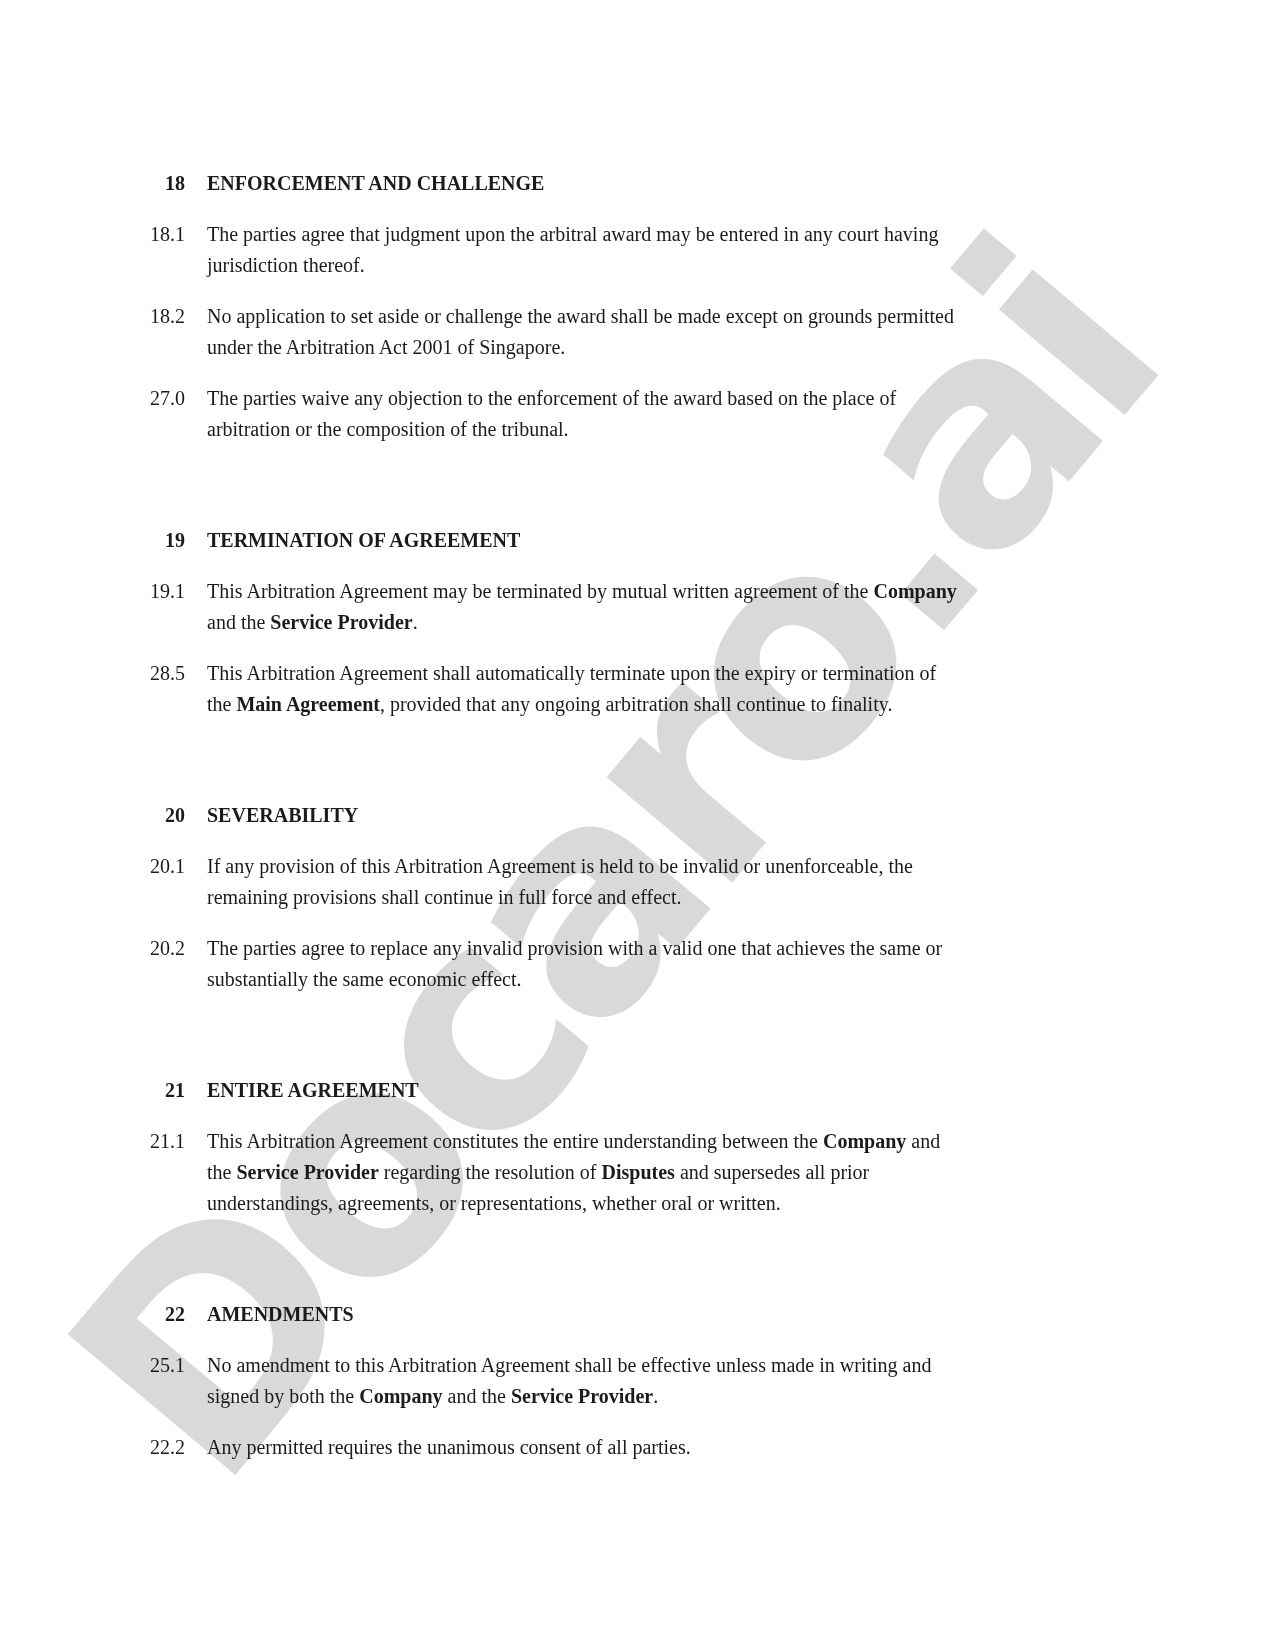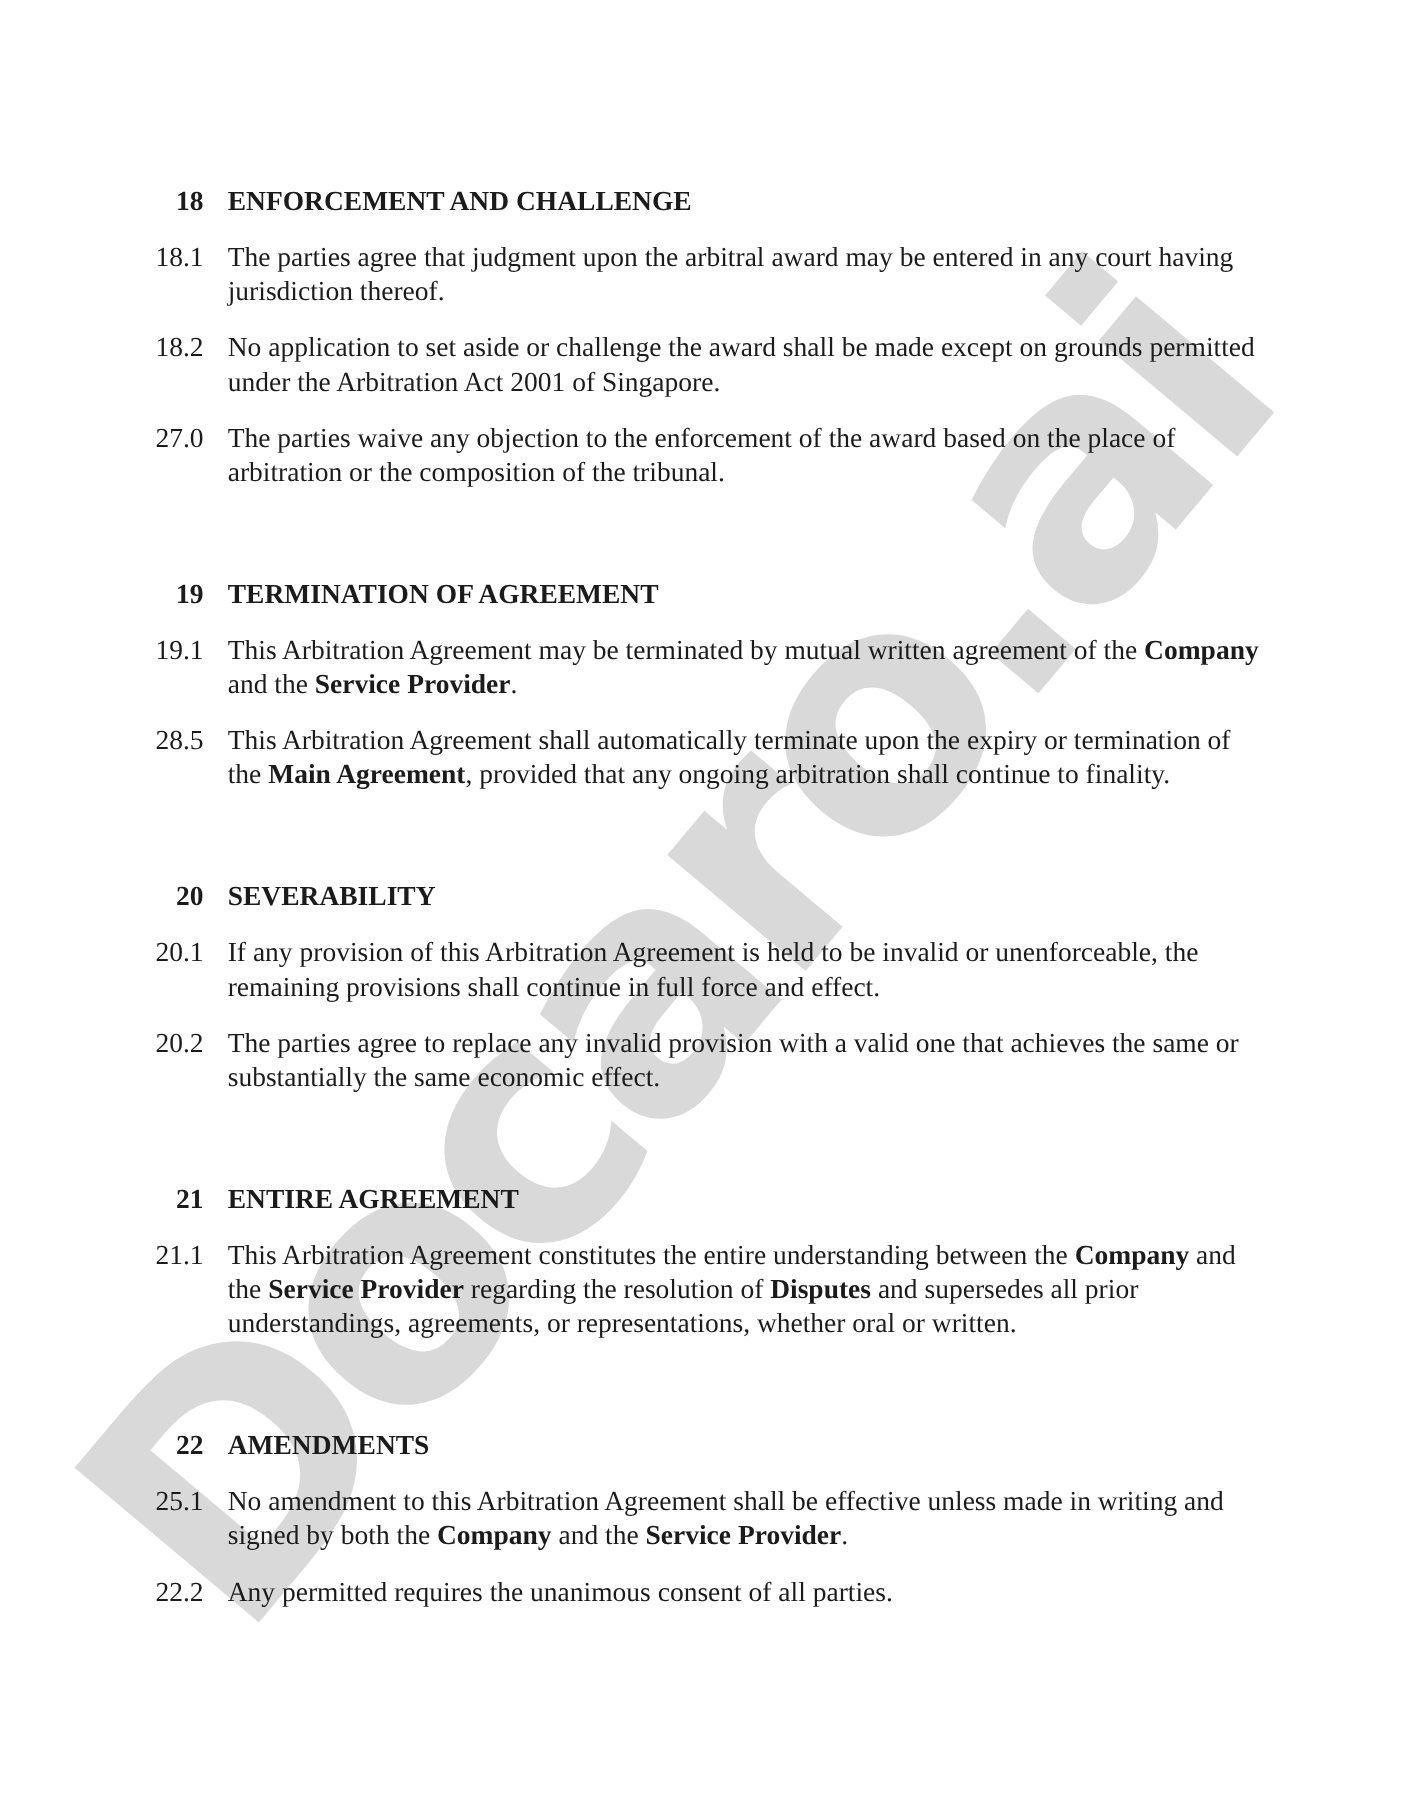--- a/index.html
+++ b/index.html
@@ -25,21 +25,21 @@
     white-space: nowrap;
     z-index: 0;
     user-select: none;
   }
   .content {
     position: absolute;
     left: 0; top: 0; right: 0;
     z-index: 1;
     box-sizing: border-box;
     padding: 168px 90px 0 120px;
-    font-size: 25px;
+    font-size: 20px;
     line-height: 31px;
   }
   .row { display: flex; align-items: flex-start; }
   .row .num {
     flex: 0 0 65px;
     text-align: right;
     margin-right: 22px;
   }
   .row .txt {
     flex: 1 1 auto;

